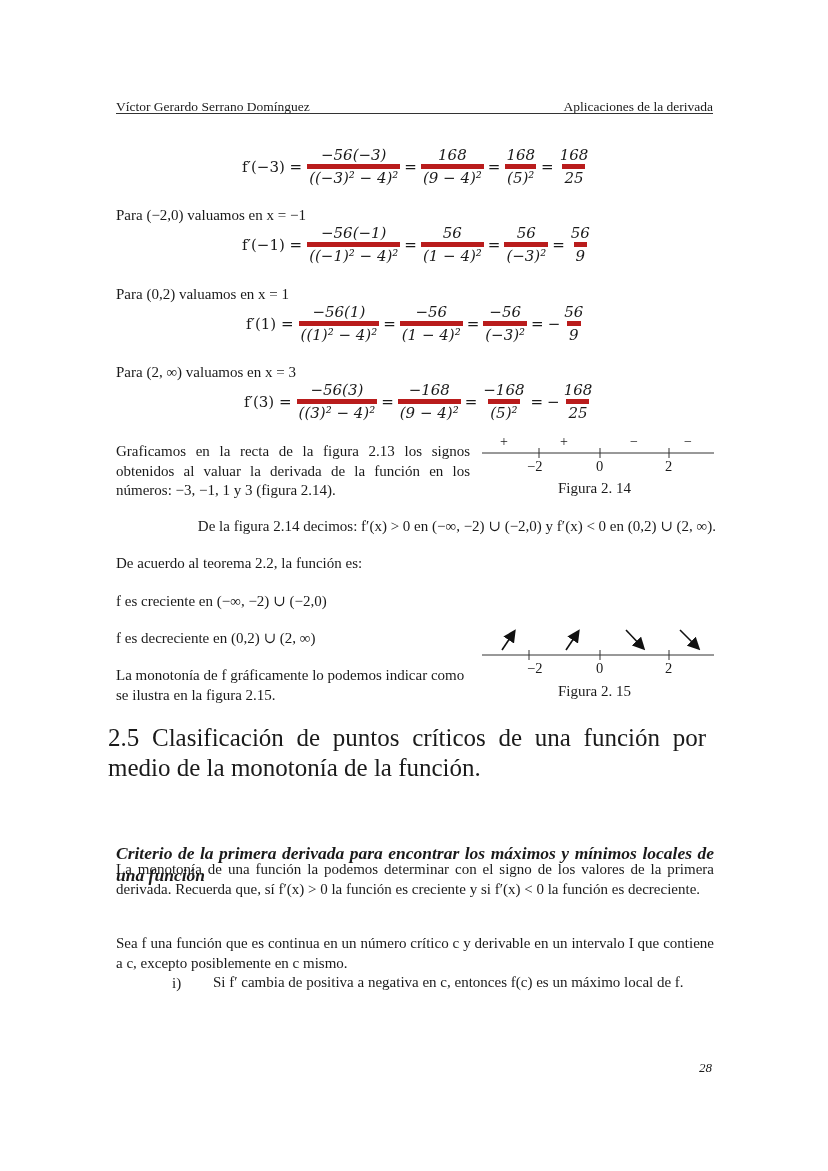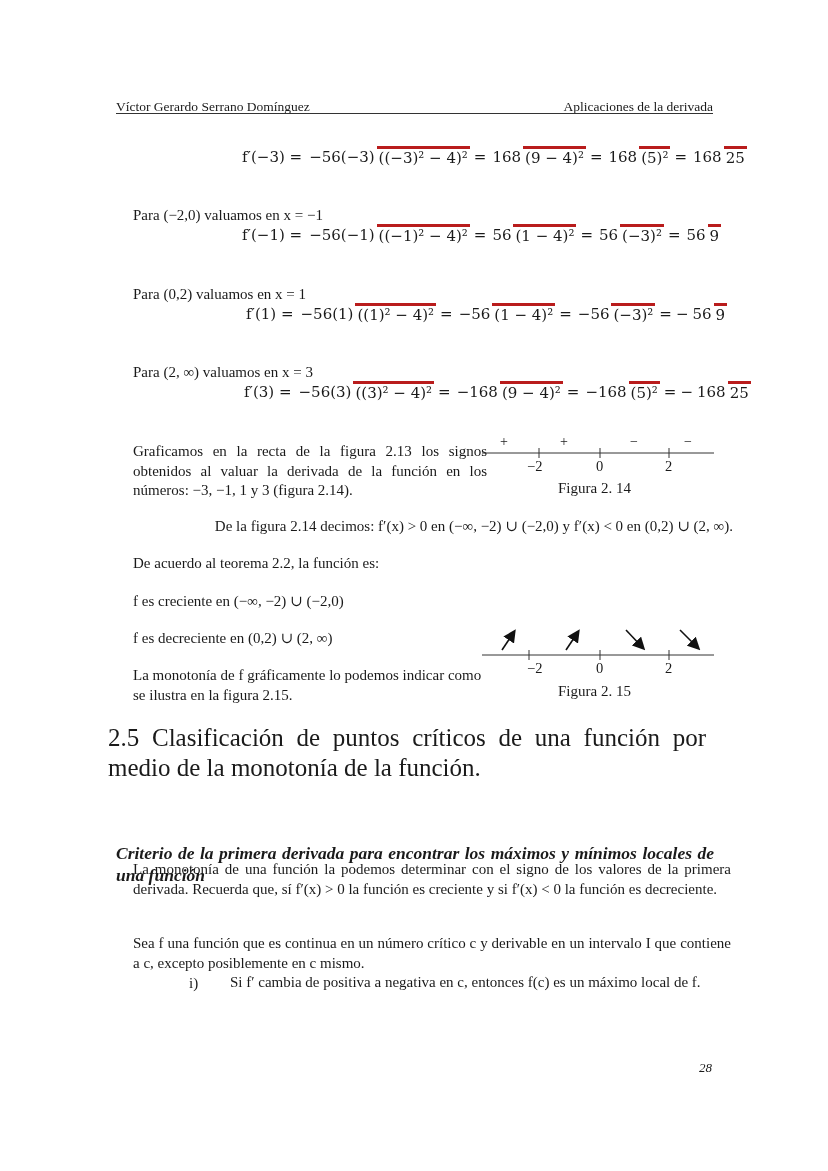--- a/index.html
+++ b/index.html
@@ -1,27 +1,27 @@
 <!DOCTYPE html>
 <html><head>
 <meta charset="utf-8">
 <style>
   html, body { margin:0; padding:0; background:#ffffff; }
   body { width:828px; height:1171px; position:relative; overflow:hidden;
          font-family:"Liberation Serif", "DejaVu Serif", serif; color:#1a1a1a; }
   .abs { position:absolute; }
   .hdr { font-size:13.5px; top:99px; }
   .hdr-line { position:absolute; left:116px; top:113px; width:597px; height:1px; background:#333; }
-  .txt { font-size:15px; line-height:20px;margin-left:17px; }
+  .txt { font-size:15px; line-height:20px; }
   .eq { position:absolute; display:flex; align-items:center; font-family:"DejaVu Serif", serif; font-size:15px; white-space:nowrap; }
   .eq .lhs { margin-right:5px; }
   .eq .op { margin:0 4px; }
-  .frac { display:inline-flex; flex-direction:row; align-items:center; vertical-align:middle; }
+  .frac { display:inline-flex; flex-direction:column; align-items:center; vertical-align:middle;font-style:italic; }
   .frac .num { padding:0 2px; line-height:18px; }
-  .frac .den { padding:0 2px; line-height:18px; border-top:3px solid #b91c1c; }
+  .frac .den { padding:0 2px; line-height:18px; border-top:5px solid #b91c1c; }
   .just { text-align:justify; }
   .h2 { font-size:25px; line-height:30px; text-align:justify; text-align-last:left; }
   .h3 { font-size:17.5px; font-weight:bold; line-height:22px; }
   .fig-label { font-size:14.5px; }
   .pgnum { font-size:13px; }
 </style>
 </head>
 <body>
 
 <div class="abs hdr" style="left:116px;">Víctor Gerardo Serrano Domínguez</div>

